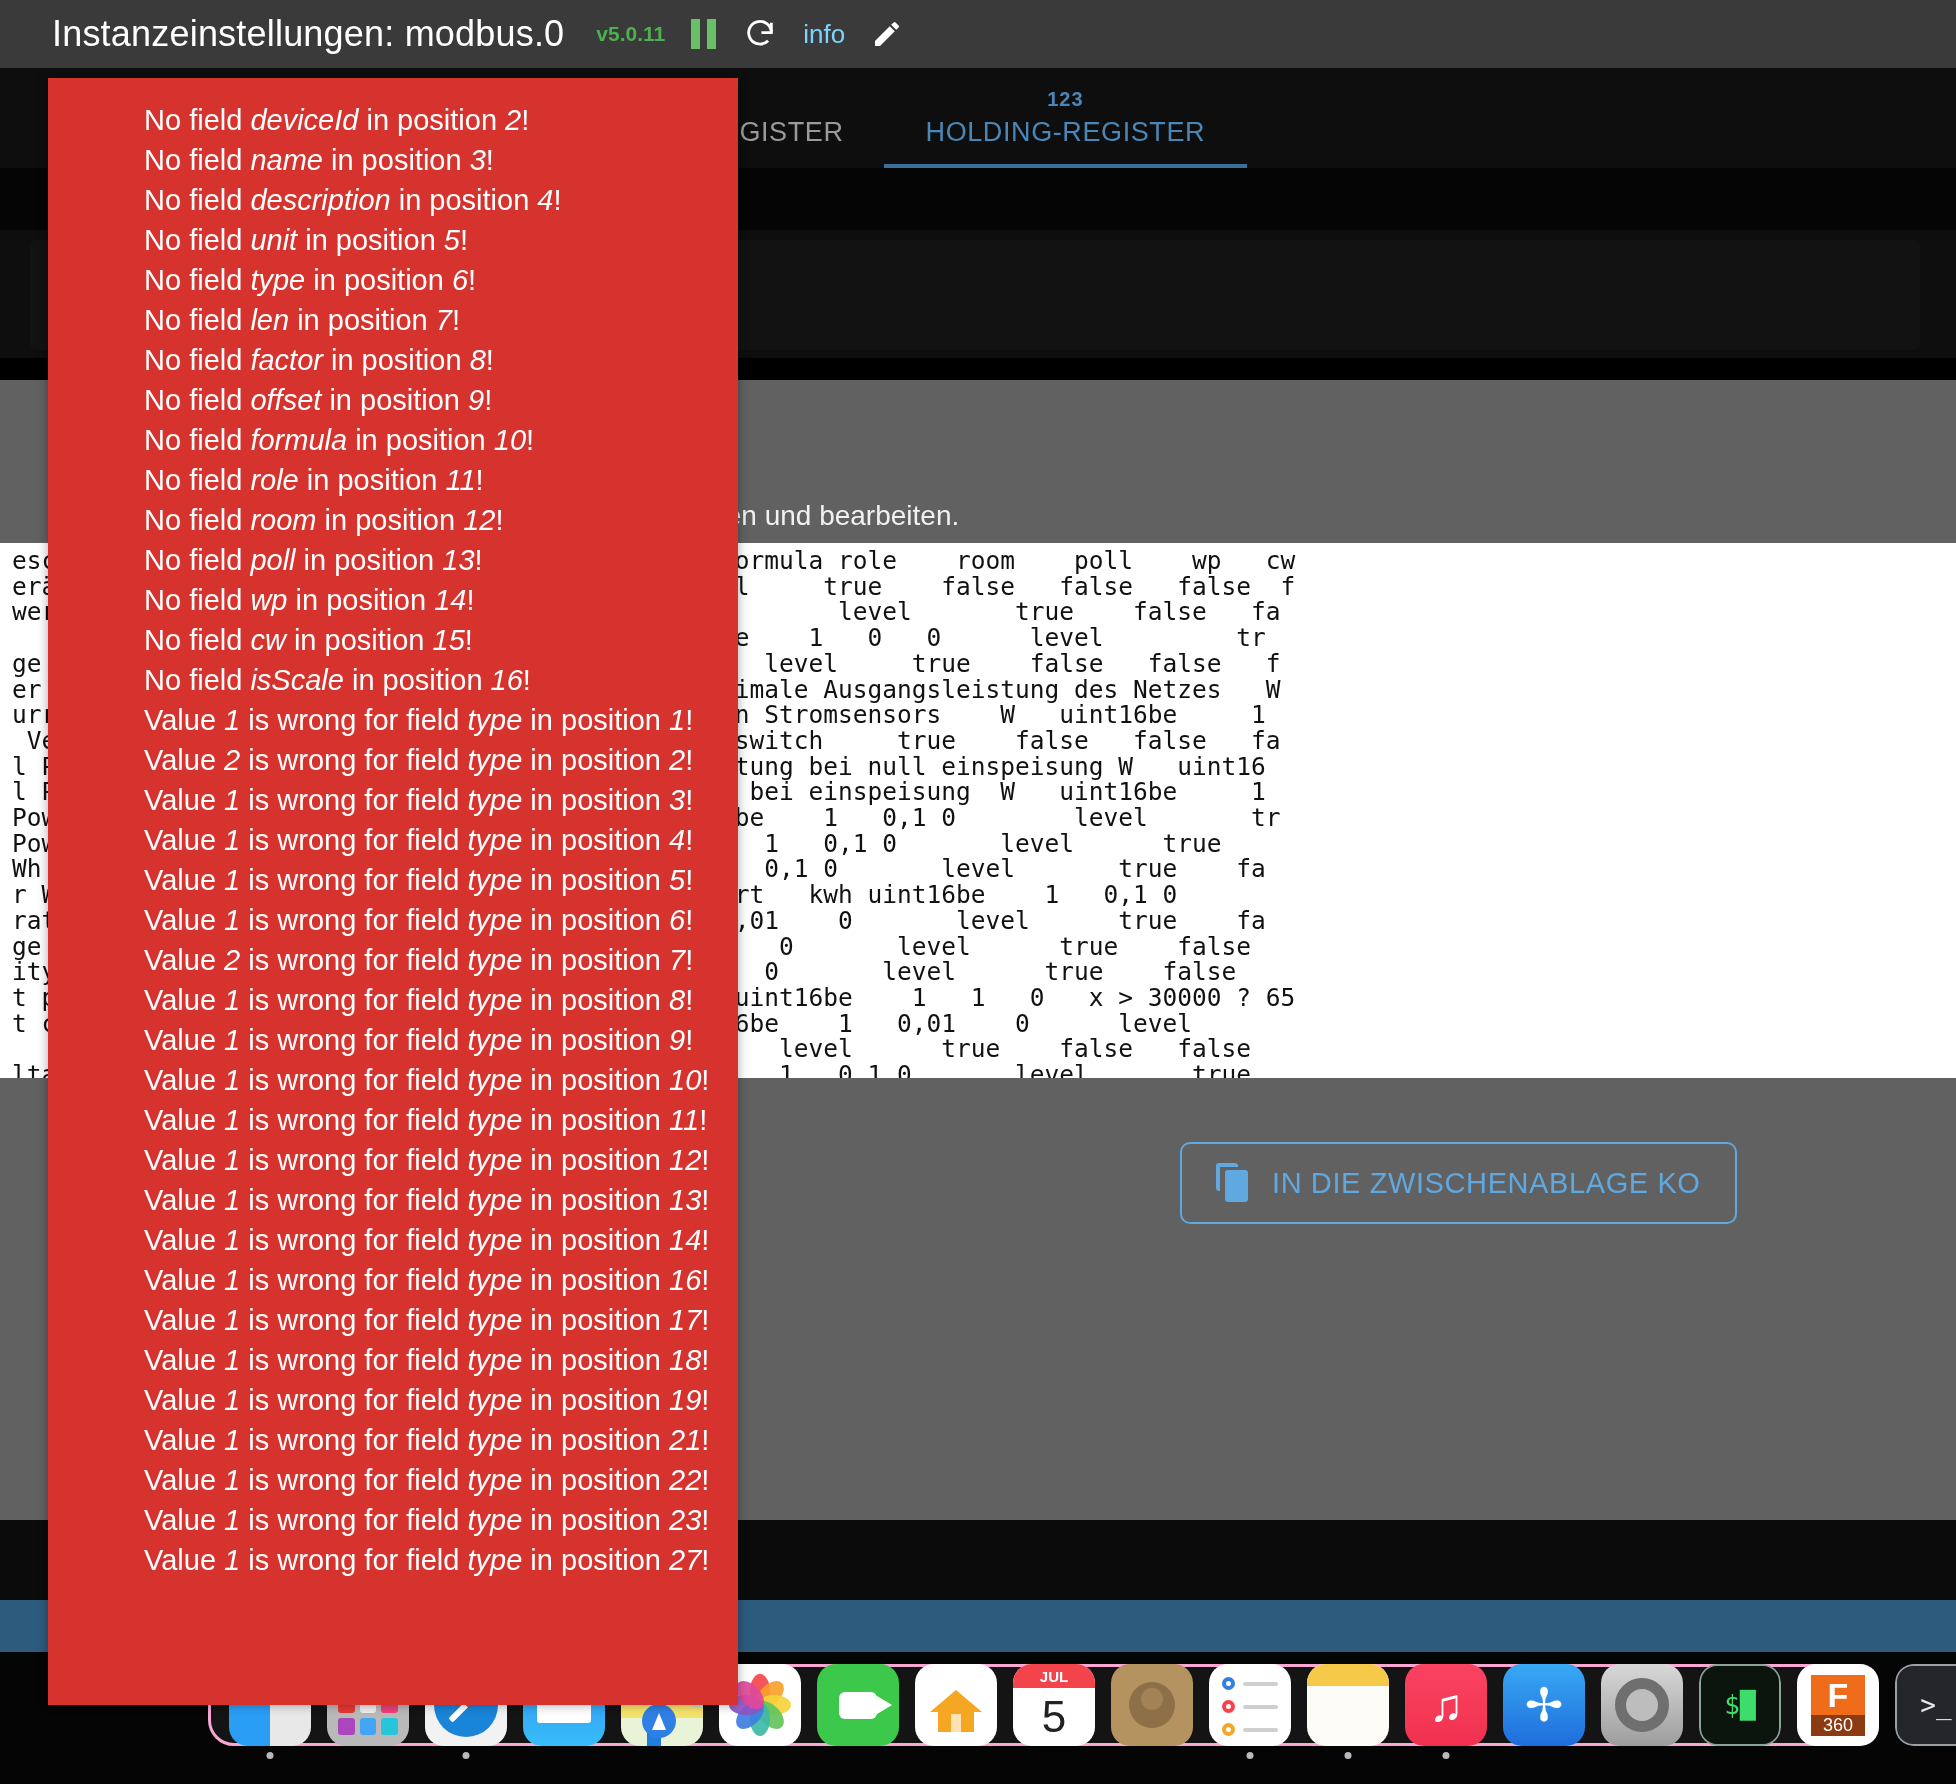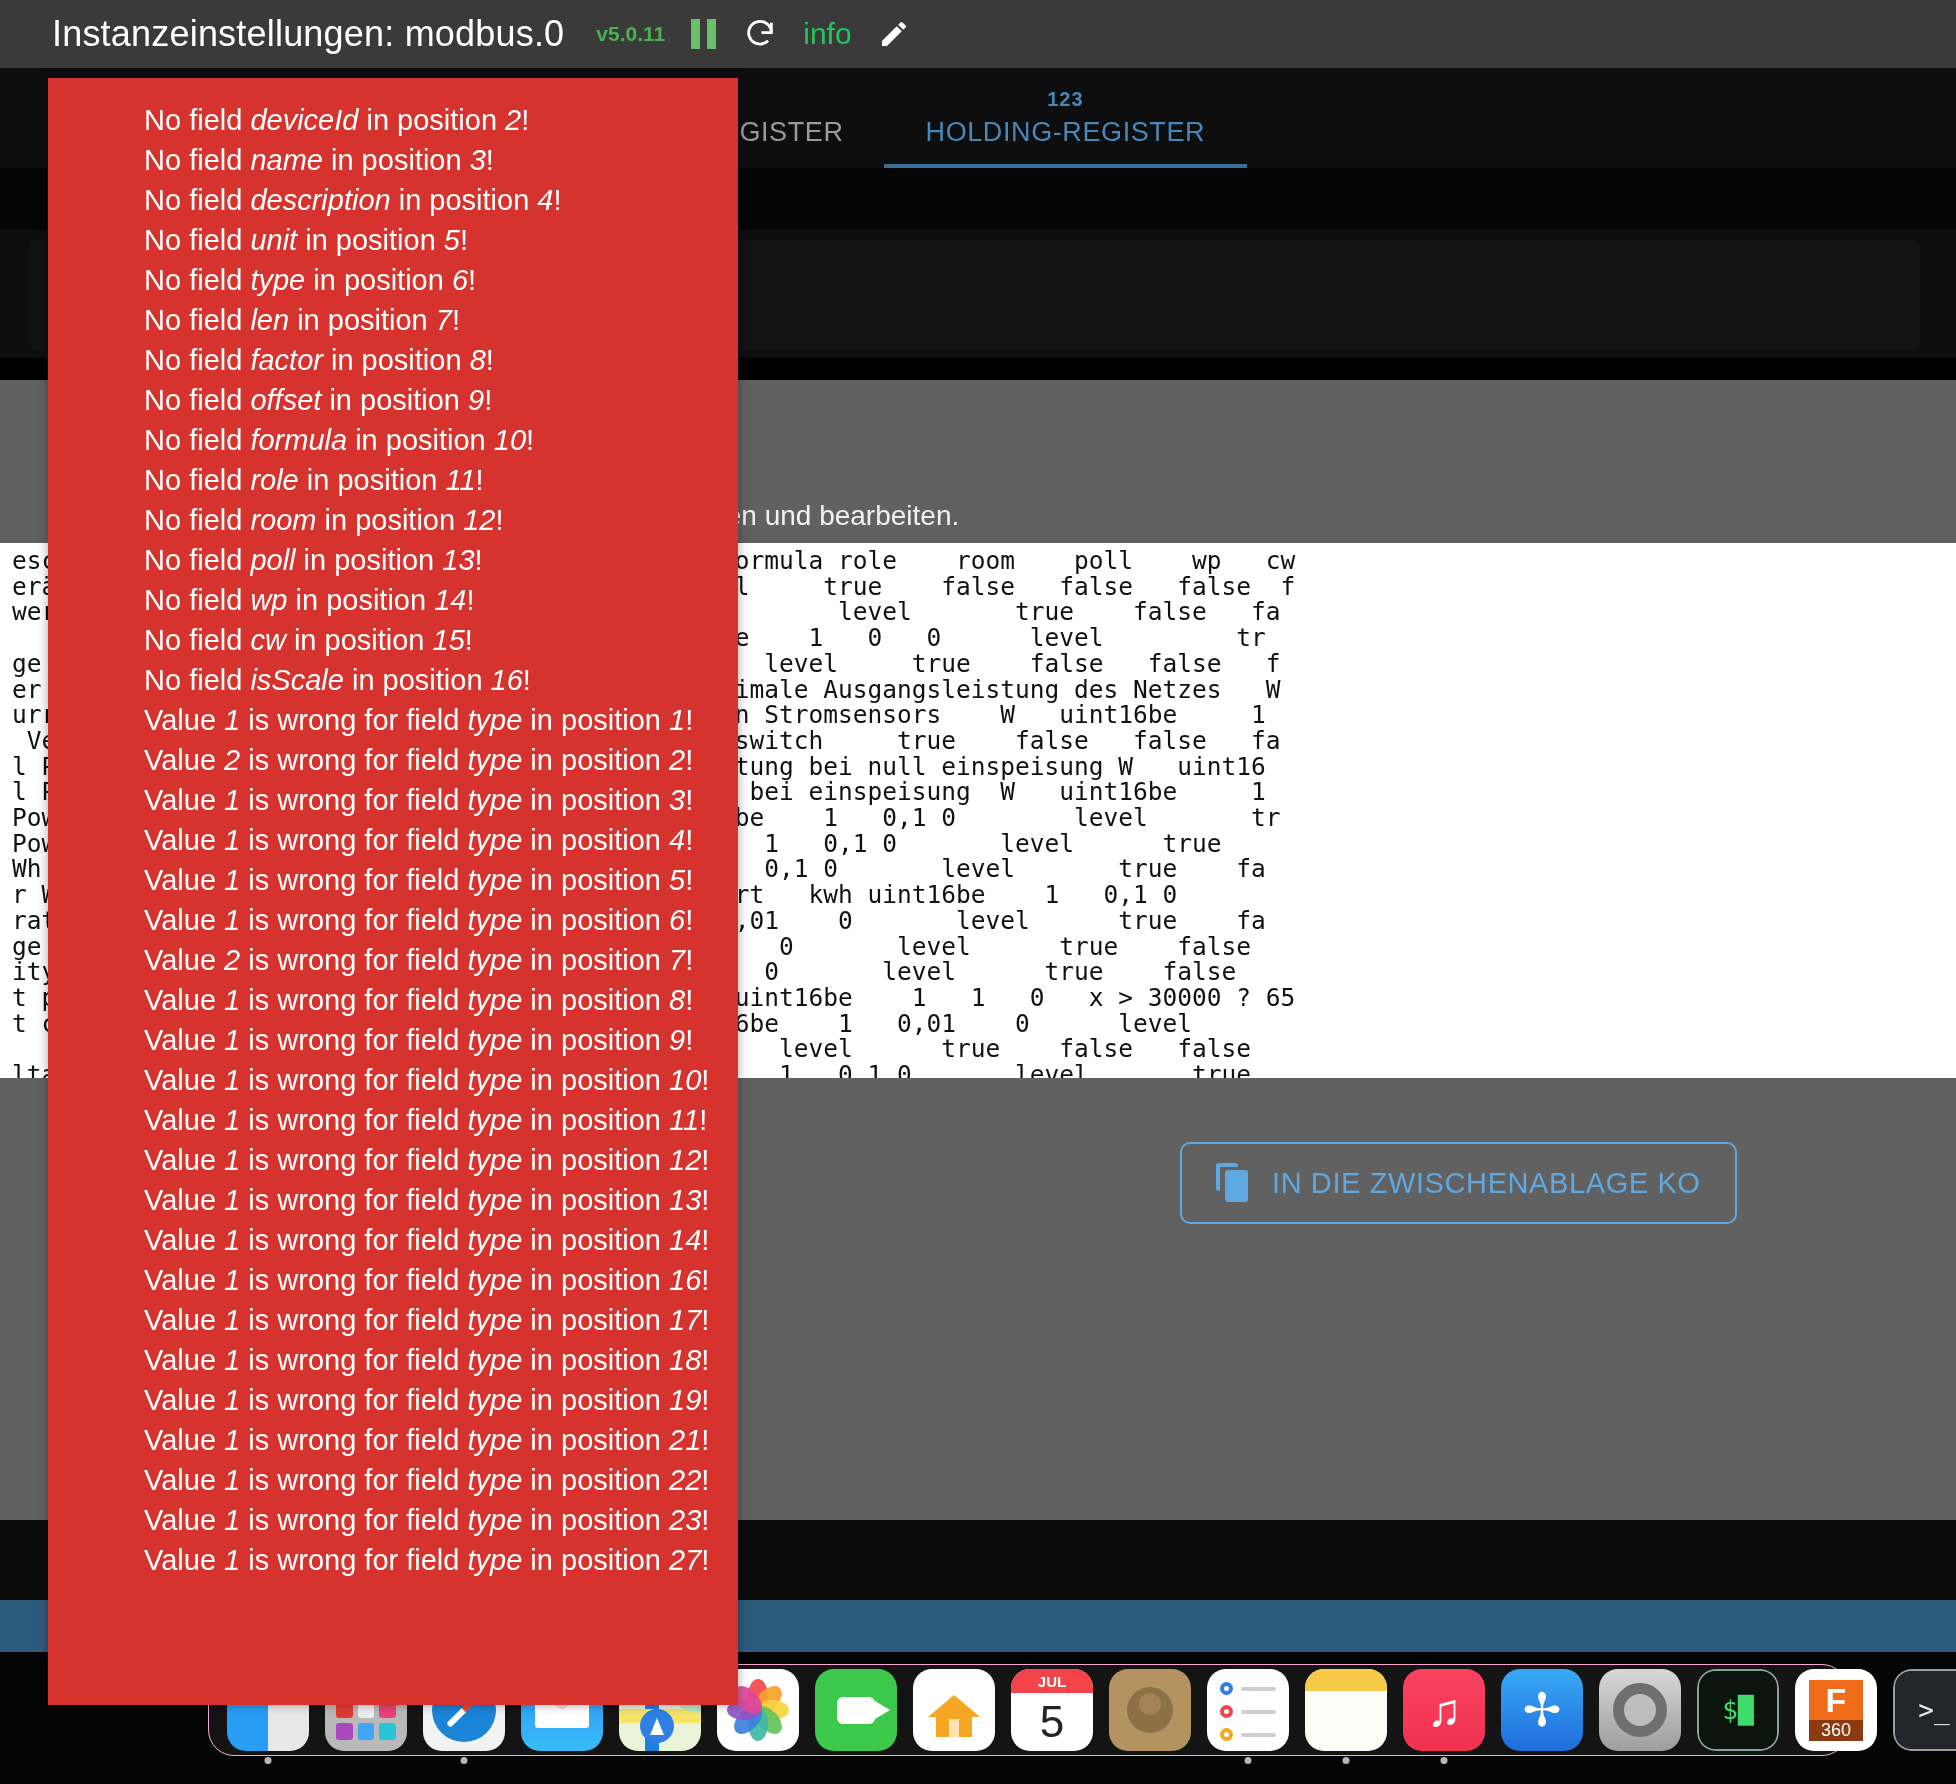--- a/index.html
+++ b/index.html
@@ -14,21 +14,21 @@
   
   .titlebar{
     position:absolute; left:0; top:0; width:1956px; height:68px;
     background:#3a3a3a; display:flex; align-items:center; padding-left:52px; gap:26px;
   }
   .title-text{ color:#ffffff; font-size:36px; letter-spacing:.2px; white-space:nowrap; }
   .version{ color:#4caf50; font-size:21px; font-weight:600; margin-left:6px; }
   .tb-icon{ display:flex; align-items:center; justify-content:center; cursor:pointer; }
   .pause-icon{ width:26px; height:30px; display:flex; gap:7px; }
   .pause-icon i{ display:block; width:9px; height:30px; background:#6abf69; }
-  .info-word{ color:#22c55e; font-size:30px; }
+  .info-word{ color:#7dd3fc; font-size:26px; }
 
   
   .modal{
     position:absolute; left:0; top:68px; width:1956px; height:1636px; background:#0e0e0e;
   }
   
   .tabbar{
     position:absolute; left:0; top:0; width:1956px; height:100px;
     display:flex; align-items:flex-end; justify-content:flex-start; padding-left:20px;
   }
@@ -112,22 +112,22 @@
   .err-line{
     color:#ffffff; font-size:29px; line-height:40px; padding-left:96px; white-space:nowrap;
   }
   .err-line em{ font-style:italic; }
 
   
   .dock-bg{
     position:absolute; left:0; top:1652px; width:1956px; height:132px; background:#050505;
   }
   .dock{
-    position:absolute; left:208px; top:1664px; width:1640px; height:92px;
-    background:#141414; border-radius:26px; border:1px solid #f9a8d4;
+    position:absolute; left:208px; top:1664px; width:1640px; height:82px;
+    background:#141414; border-radius:26px; border:3px solid #f9a8d4;
     display:flex; align-items:center; gap:16px; padding:0 18px;
   }
   .dock-item{ position:relative; width:82px; height:82px; cursor:pointer; flex:0 0 auto;}
   .dock-icon{
     width:82px; height:82px; border-radius:19px; display:flex; align-items:center;
     justify-content:center; overflow:hidden; position:relative;
     font-size:40px; color:#fff;
   }
   .dot{
     position:absolute; left:50%; transform:translateX(-50%); bottom:-13px;

